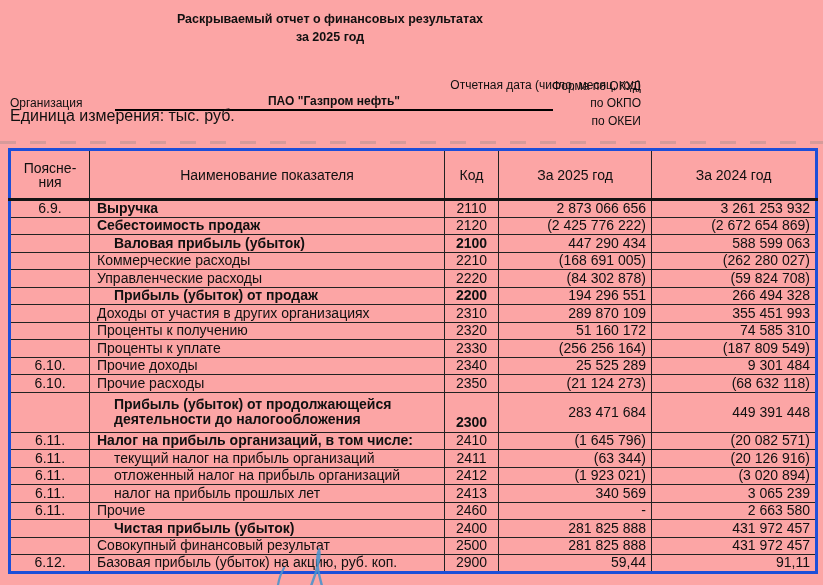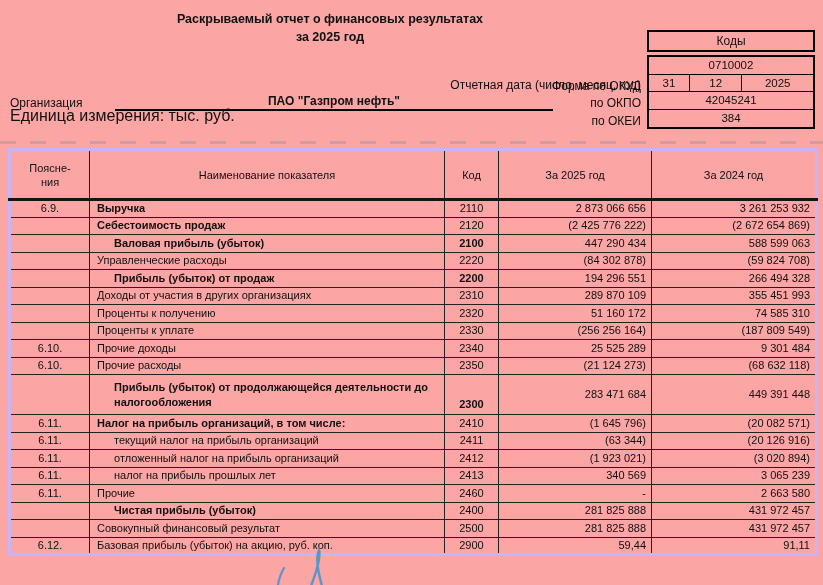--- a/index.html
+++ b/index.html
@@ -59,22 +59,22 @@
   .scan-artifact-line {
     position: absolute; left: 0; top: 141px; width: 823px; height: 3px;
     background: repeating-linear-gradient(90deg,
       rgba(130,130,130,.30) 0 16px, rgba(0,0,0,0) 16px 30px);
   }
 
   
   .report-table {
     position: absolute; left: 8px; top: 148px; width: 807px;
     border-collapse: collapse; table-layout: fixed;
-    font-size: 11px;
-    border: 3px solid #c4b5fd;
+    font-size: 14px;
+    border: 3px solid #1d4ed8;
   }
   .report-table th, .report-table td {
     border: 1.5px solid #222;
     overflow: hidden;
   }
   .report-table thead tr { height: 50px; }
   .report-table th {
     font-weight: normal; text-align: center; vertical-align: middle;
     border-bottom: 3px solid #141414; line-height: 14px;
   }
@@ -100,33 +100,20 @@
 <div class="page">
 
   <div class="title-line1">Раскрываемый отчет о финансовых результатах</div>
   <div class="title-line2">за 2025 год</div>
 
   <div class="hdr-label lbl-okud">Форма по ОКУД</div>
   <div class="hdr-label lbl-date">Отчетная дата (число, месяц, год)</div>
   <div class="hdr-label lbl-okpo">по ОКПО</div>
   <div class="hdr-label lbl-okei">по ОКЕИ</div>
 
-  <div class="codes-box">
-    <div class="codes-header">Коды</div>
-    <div class="codes-body">
-      <div class="codes-row">0710002</div>
-      <div class="codes-row codes-date">
-        <span class="dcell dcell-day">31</span>
-        <span class="dcell dcell-month">12</span>
-        <span class="dcell dcell-year">2025</span>
-      </div>
-      <div class="codes-row">42045241</div>
-      <div class="codes-row">384</div>
-    </div>
-  </div>
 
   <div class="org-label">Организация</div>
   <div class="org-underline">ПАО "Газпром нефть"</div>
   <div class="unit-label">Единица измерения: тыс. руб.</div>
 
   <div class="scan-artifact-line"></div>
 
   <table class="report-table">
     <colgroup>
       <col style="width:80px">
@@ -164,20 +151,27 @@
         </tr>
         <tr>
           <td class="cell-explanation"></td>
           <td class="cell-name bold indent">Валовая прибыль (убыток)</td>
           <td class="cell-code bold">2100</td>
           <td class="cell-value">447 290 434</td>
           <td class="cell-value">588 599 063</td>
         </tr>
         <tr>
           <td class="cell-explanation"></td>
+          <td class="cell-name">Коммерческие расходы</td>
+          <td class="cell-code">2210</td>
+          <td class="cell-value">(168 691 005)</td>
+          <td class="cell-value">(262 280 027)</td>
+        </tr>
+        <tr>
+          <td class="cell-explanation"></td>
           <td class="cell-name">Управленческие расходы</td>
           <td class="cell-code">2220</td>
           <td class="cell-value">(84 302 878)</td>
           <td class="cell-value">(59 824 708)</td>
         </tr>
         <tr>
           <td class="cell-explanation"></td>
           <td class="cell-name bold indent">Прибыль (убыток) от продаж</td>
           <td class="cell-code bold">2200</td>
           <td class="cell-value">194 296 551</td>

